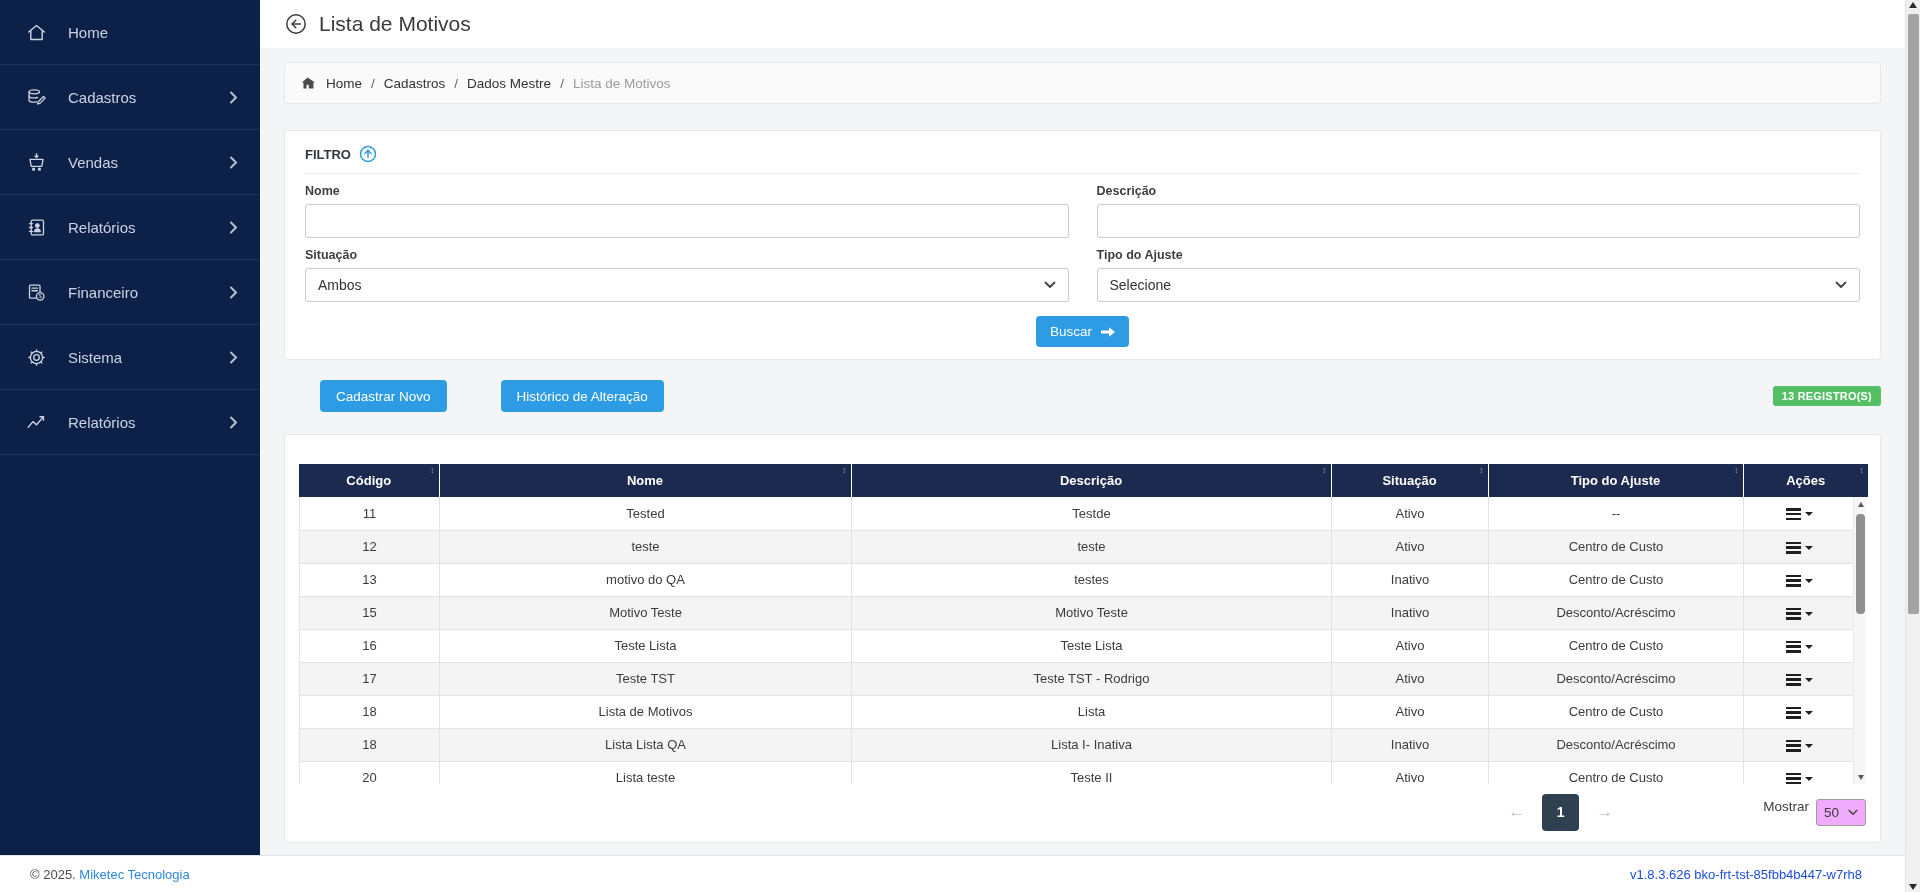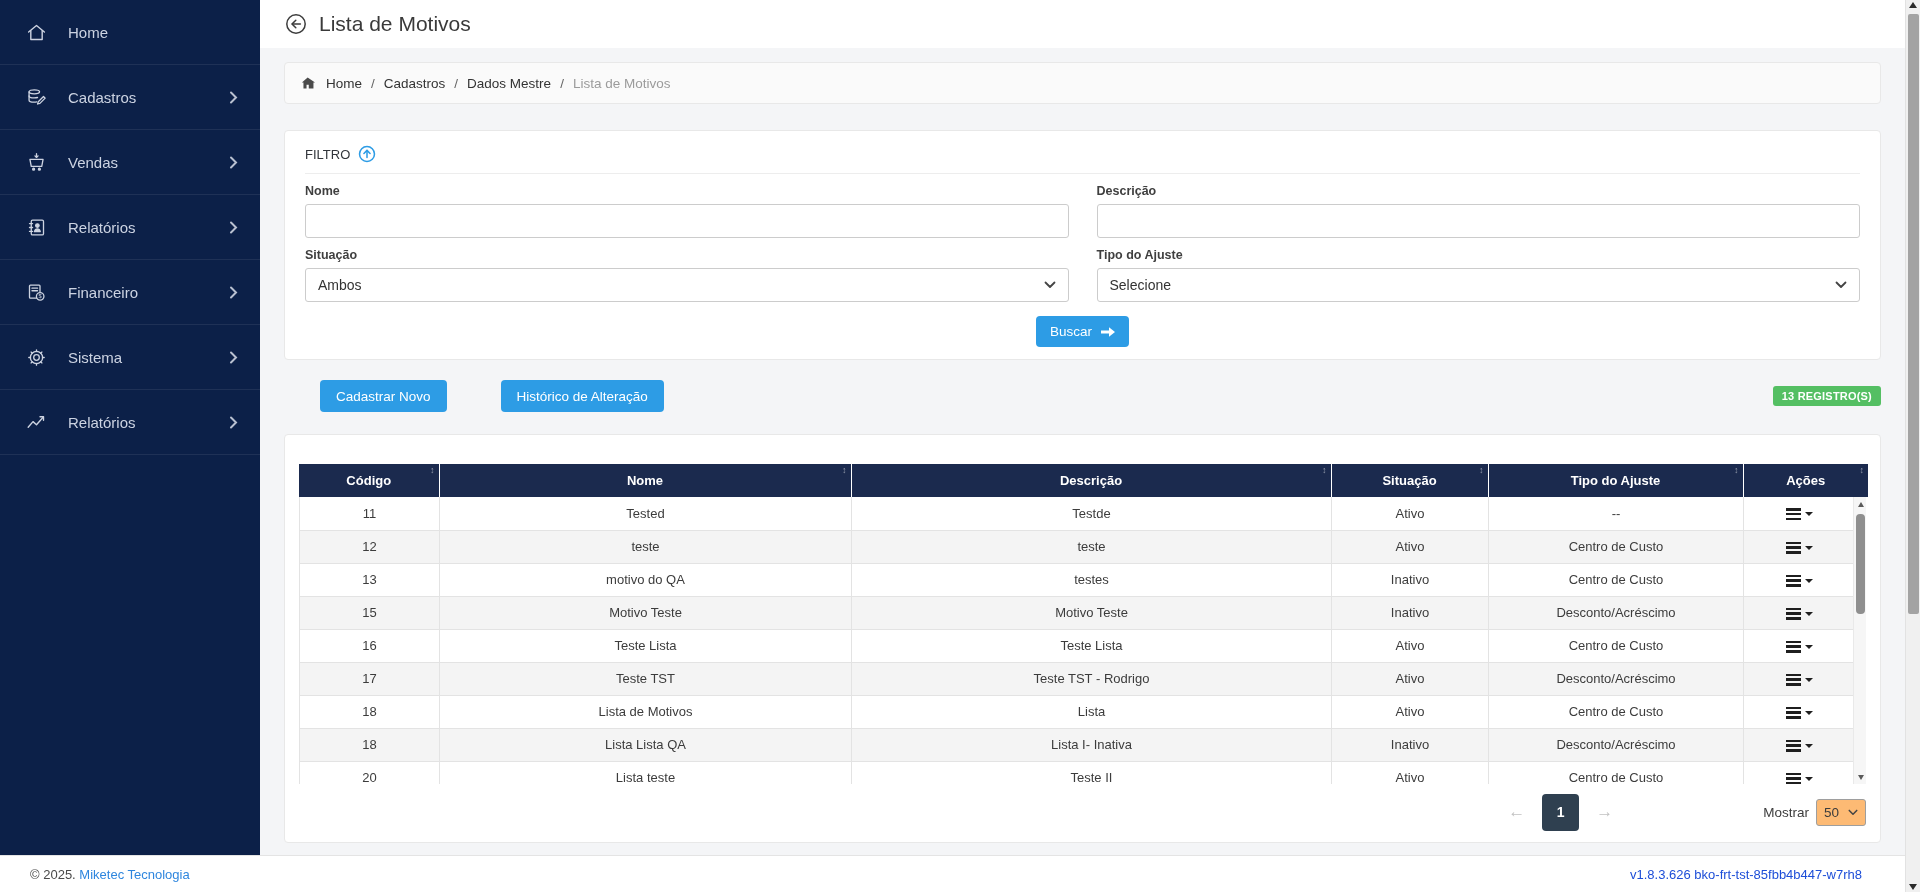--- a/index.html
+++ b/index.html
@@ -29,21 +29,21 @@
   .crumb-card .sep { color:#666; margin:0 9px; }
   .crumb-link { cursor:pointer; }
   .crumb-current { color:#9b9b9b; }
   .crumb-home { display:flex; margin-right:10px; }
 
   .card { background:#fff; border:1px solid #e8e8e8; border-radius:4px; }
 
   
   .filter-card { margin-top:26px; padding:14px 20px 12px; }
   .filter-head { display:flex; align-items:center; gap:8px; padding-bottom:10px; border-bottom:1px solid #ededed; }
-  .filter-title { font-size:13px; font-weight:normal; color:#32363b; }
+  .filter-title { font-size:13px; font-weight:bold; color:#32363b; }
   .filter-grid { display:grid; grid-template-columns:1fr 1fr; column-gap:28px; row-gap:10px; margin-top:10px; }
   .field label { display:block; font-size:12.5px; font-weight:bold; color:#3f3f3f; margin-bottom:6px; }
   .text-input { width:100%; height:34px; border:1px solid #ccc; border-radius:3px;
                 padding:0 10px; font-size:14px; font-family:inherit; color:#333; }
   .select { height:34px; border:1px solid #ccc; border-radius:3px; display:flex; align-items:center;
             justify-content:space-between; padding:0 12px; font-size:14px; color:#333; background:#fff; cursor:pointer; }
   .filter-actions { display:flex; justify-content:center; margin-top:14px; }
   .btn-primary { background:#2d9ce5; color:#fff; border:none; border-radius:4px; height:31px;
                  font-size:13.5px; display:inline-flex; align-items:center; gap:9px; padding:0 14px;
                  cursor:pointer; font-family:inherit; }
@@ -82,23 +82,23 @@
   .tri-up { width:0; height:0; border-left:3.5px solid transparent; border-right:3.5px solid transparent; border-bottom:5px solid #5a5a5a; }
   .tri-down { width:0; height:0; border-left:3.5px solid transparent; border-right:3.5px solid transparent; border-top:5px solid #5a5a5a; }
   .sb-thumb { position:absolute; left:2px; width:9px; top:17px; height:100px; background:#8f8f8f; border-radius:4px; cursor:grab; }
 
   
   .table-foot { display:flex; align-items:center; margin-top:6px; height:44px; }
   .pager { margin-left:auto; display:flex; align-items:center; gap:17px; }
   .pg-arrow { color:#c2c2c2; font-size:17px; cursor:default; }
   .pg-current { width:37px; height:37px; background:#2f4050; color:#fff; border-radius:4px;
                 display:flex; align-items:center; justify-content:center; font-size:14px; font-weight:bold; cursor:pointer; }
-  .mostrar { display:flex; align-items:center; gap:7px; margin-left:150px; font-size:13.5px; color:#3c3c3c; }
+  .mostrar { display:flex; gap:7px; margin-left:150px; font-size:13.5px; color:#3c3c3c; }
   .mostrar-select { border:1px solid #9e9e9e; border-radius:3px; height:27px; display:flex; align-items:center;
-                    gap:9px; padding:0 7px; background:#fdba74; cursor:pointer; }
+                    gap:9px; padding:0 7px; background:#f0abfc; cursor:pointer; }
 
   
   .footer { position:absolute; bottom:0; left:0; right:0; height:37px; background:#fff;
             border-top:1px solid #e4e4e4; display:flex; align-items:center;
             padding:0 58px 0 30px; font-size:13px; color:#4a4a4a; justify-content:space-between; }
   .footer a, .link { color:#2e86de; text-decoration:none; cursor:pointer; }
   .version { color:#1d4ed8; }
 
   
   .win-sb { position:absolute; top:0; right:0; width:15px; height:892px; background:#f0f0f0;

